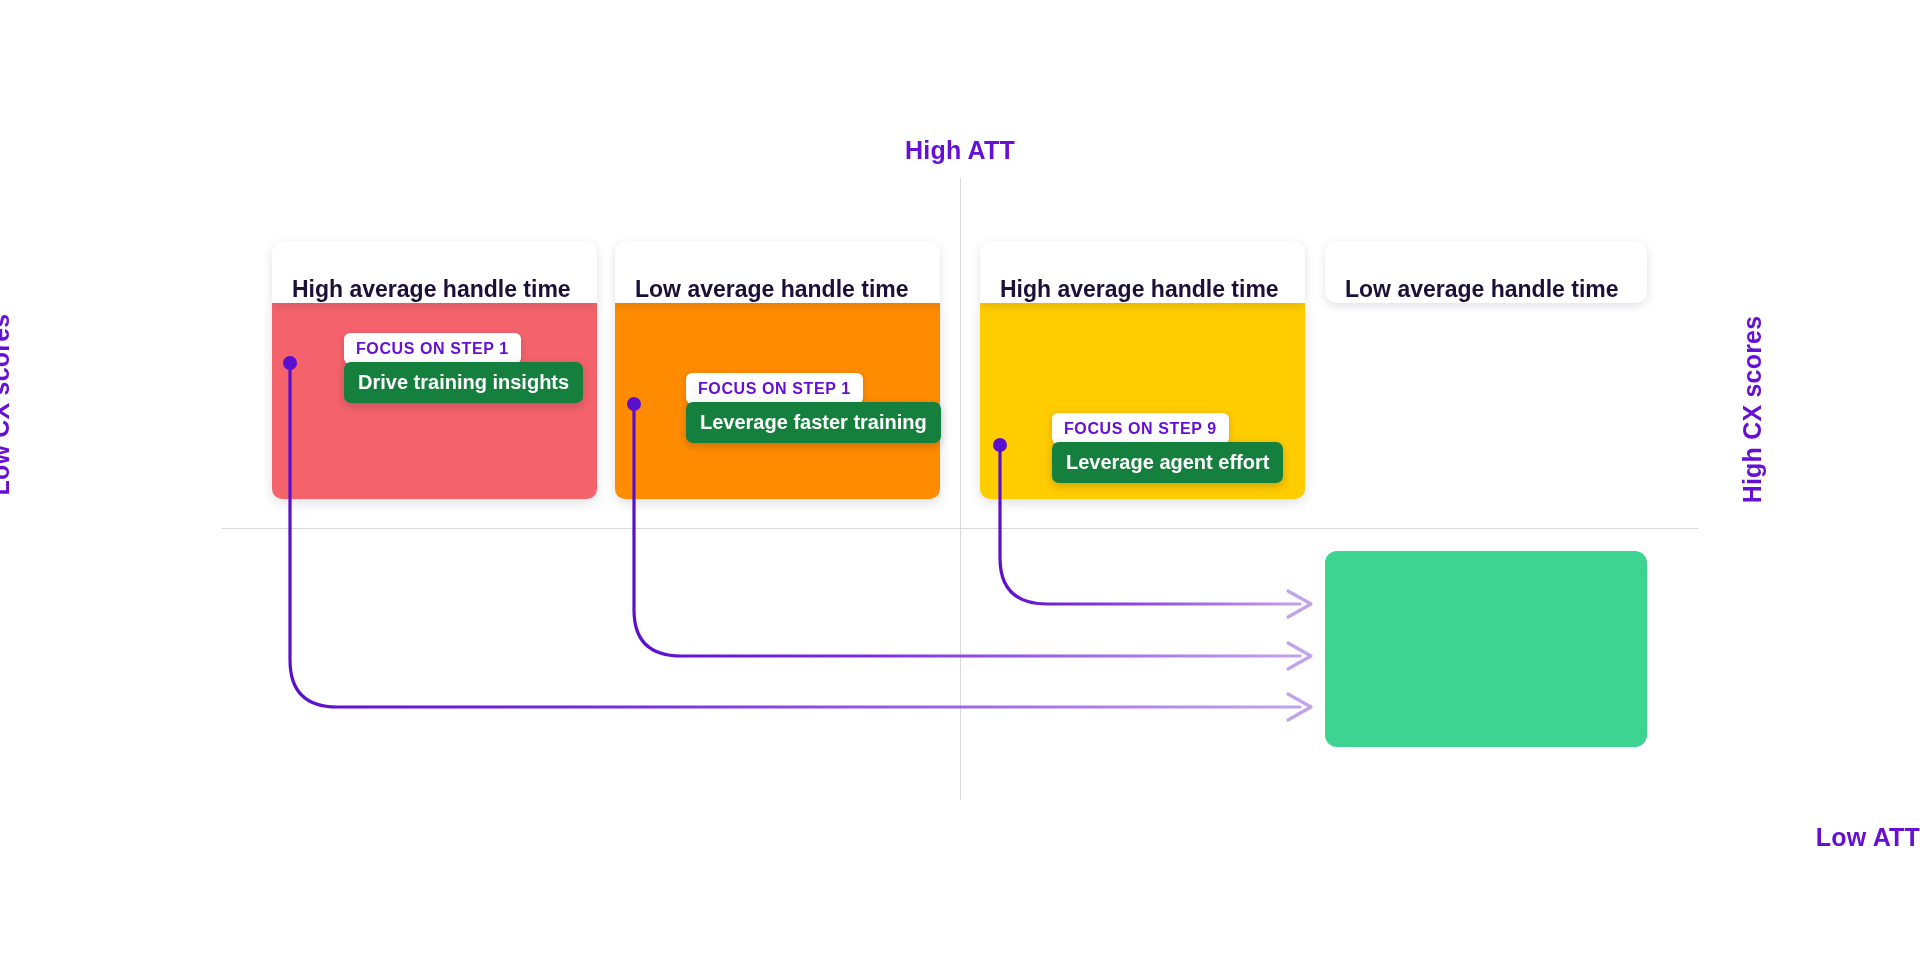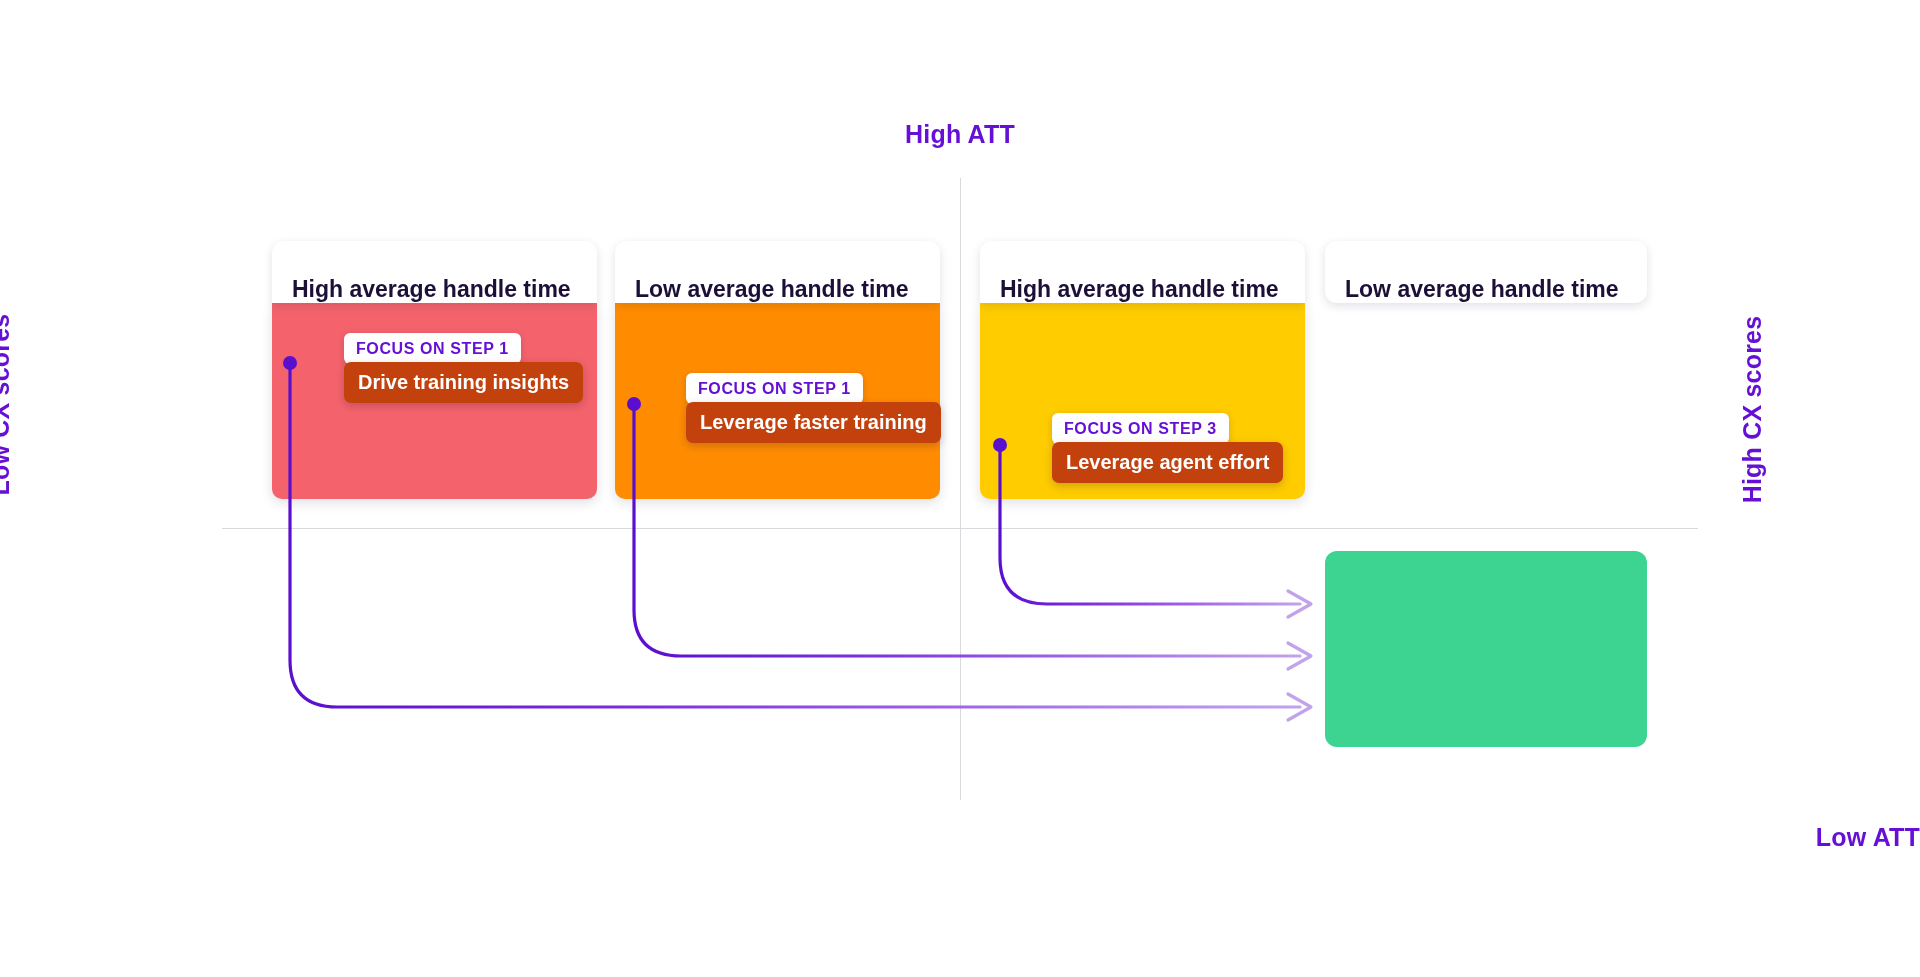--- a/index.html
+++ b/index.html
@@ -39,21 +39,21 @@
 
   
   .cap {
     position: absolute;
     color: #6610d6;
     font-weight: bold;
     font-size: 25px;
     letter-spacing: .2px;
     white-space: nowrap;
   }
-  .cap-top    { left: 0; top: 120px; width: 1920px; text-align: center; }
+  .cap-top    { left: 0; top: 136px; width: 1920px; text-align: center; }
   .cap-bottom { left: 0; top: 823px; width: 1920px; text-align: right; }
   .cap-left {
     left: 0px; top: 520px;
     transform: rotate(-90deg);
     transform-origin: left center;
     width: 260px; text-align: center;
   }
   .cap-right {
     left: 1752px; top: 530px;
     transform: rotate(-90deg);
@@ -110,21 +110,21 @@
     font-weight: bold;
     font-size: 16px;
     letter-spacing: .6px;
     padding: 7px 12px 6px 12px;
     border-radius: 6px;
     box-shadow: 0 2px 7px rgba(25,20,60,.18);
     white-space: nowrap;
   }
   .badge-action {
     display: inline-block;
-    background: #c2410c;
+    background: #15803d;
     color: #ffffff;
     font-weight: bold;
     font-size: 20px;
     padding: 9px 14px 9px 14px;
     border-radius: 7px;
     box-shadow: 0 3px 9px rgba(25,20,60,.22);
     white-space: nowrap;
     margin-top: -2px;
   }
   .badge-row2 { margin-left: 0; }
@@ -184,21 +184,21 @@
     <div><span class="badge-step">FOCUS ON STEP 1</span></div>
     <div class="badge-row2"><span class="badge-action">Drive training insights</span></div>
   </div>
 
   <div class="badge-group" style="left:650px;top:373px;">
     <div><span class="badge-step">FOCUS ON STEP 1</span></div>
     <div class="badge-row2"><span class="badge-action">Leverage faster training</span></div>
   </div>
 
   <div class="badge-group" style="left:1016px;top:413px;">
-    <div><span class="badge-step">FOCUS ON STEP 3</span></div>
+    <div><span class="badge-step">FOCUS ON STEP 9</span></div>
     <div class="badge-row2"><span class="badge-action">Leverage agent effort</span></div>
   </div>
 
   <svg id="connectors" viewBox="0 0 1920 977">
     <defs>
       <linearGradient id="gradA" x1="0" y1="0" x2="1" y2="0">
         <stop offset="0%" stop-color="#5a0fcf"></stop>
         <stop offset="35%" stop-color="#7d2ee0"></stop>
         <stop offset="100%" stop-color="#c3a2ec"></stop>
       </linearGradient>

